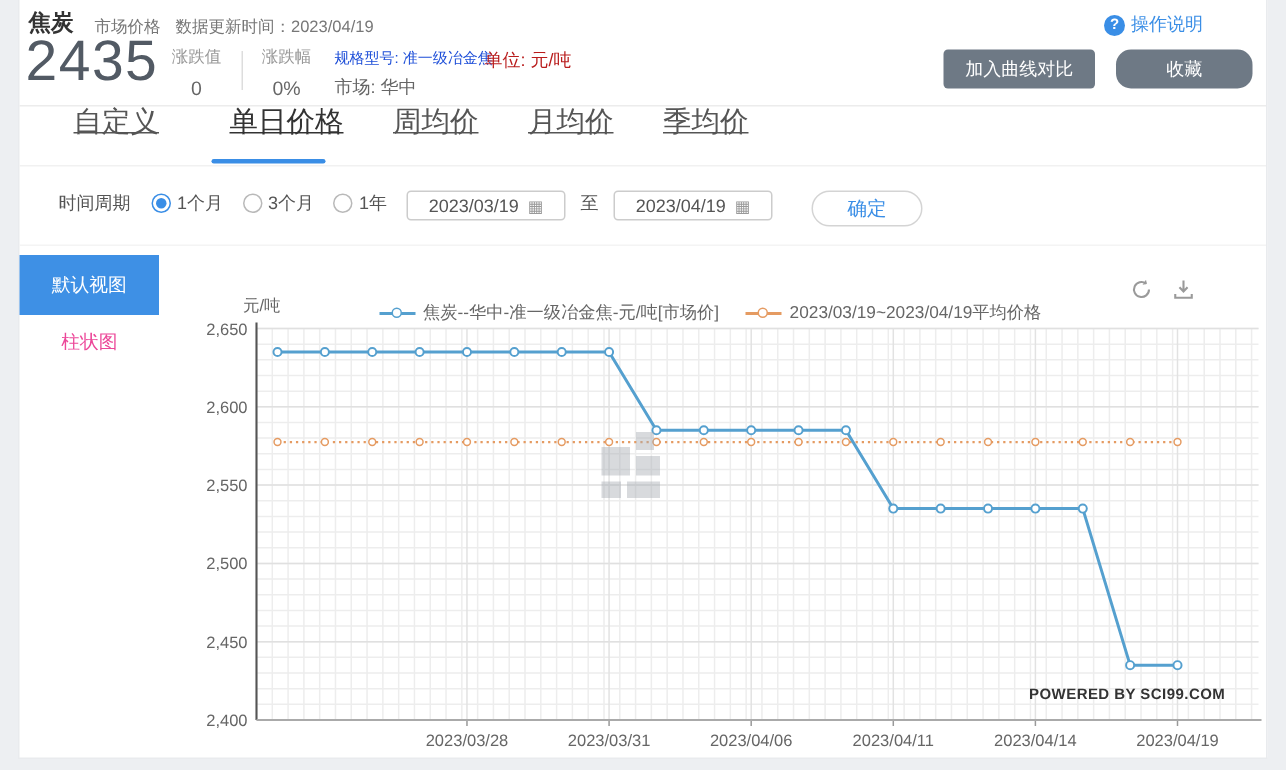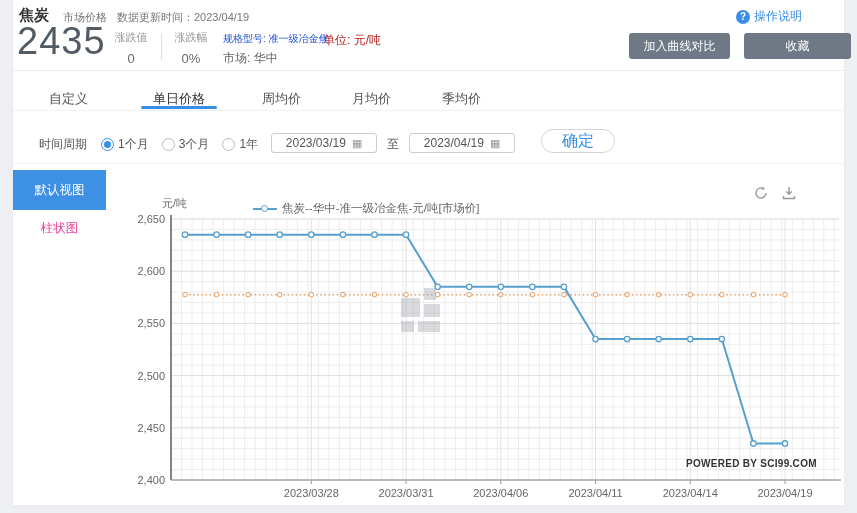--- a/index.html
+++ b/index.html
@@ -27,40 +27,40 @@
   .vdiv { position:absolute; left:148px; top:34px; width:1px; height:26px; background:#ddd; }
   .spec   { position:absolute; left:210px; top:32px; font-size:10px; color:#1d4ed8;text-align:right; }
   .market { position:absolute; left:210px; top:50px; font-size:12px; color:#666; }
   .unit   { position:absolute; left:310px; top:32px; font-size:12px; color:#b91c1c; }
   .help { position:absolute; right:42px; top:8px; font-size:12px; color:#3a8ee6; display:flex; align-items:center; gap:4px; cursor:pointer; }
   .qicon { display:inline-block; width:14px; height:14px; border-radius:50%; background:#3a8ee6; color:#fff;
            font-size:10px; font-weight:bold; text-align:center; line-height:14px; }
   .btn { position:absolute; top:33px; height:26px; background:#6e7985; color:#fff; font-size:12px;
          border:none; border-radius:3px; cursor:pointer; font-family:inherit; }
   .btn-compare { left:616px; width:101px; }
-  .btn-fav     { left:731px; width:107px;  }
+  .btn-fav     { left:731px; width:91px;border-radius:10px;  }
   .hdiv1 { position:absolute; left:0; top:70px; width:100%; height:1px; background:#ececec; }
   
-  .tab { position:absolute; top:90px; font-size:13px; color:#555; cursor:pointer; }
+  .tab { position:absolute; top:68px; font-size:19px; color:#555; cursor:pointer;text-decoration:underline; }
   .tab.active { color:#333; }
   .tab-underline { position:absolute; left:128px; top:106px; width:76px; height:3px; background:#3a8ee6; border-radius:2px; }
   .hdiv2 { position:absolute; left:0; top:110px; width:100%; height:1px; background:#f1f1f1; }
   
-  .filter { position:absolute; left:26px; top:127px; height:26px; display:flex; align-items:flex-end; font-size:12px; color:#555; }
+  .filter { position:absolute; left:26px; top:127px; height:26px; display:flex; align-items:flex-start; font-size:12px; color:#555; }
   .filter .flabel { margin-right:14px; }
   .radio-item { display:flex; align-items:center; margin-right:13px; cursor:pointer; }
   .radio { width:13px; height:13px; border-radius:50%; border:1px solid #b9b9b9; margin-right:4px; position:relative; background:#fff; }
   .radio.sel { border-color:#3a8ee6; }
   .radio.sel i { position:absolute; left:2px; top:2px; width:7px; height:7px; border-radius:50%; background:#3a8ee6; }
   .datebox { width:106px; height:20px; border:1px solid #ccc; border-radius:3px; display:flex; align-items:center;
              justify-content:center; gap:6px; color:#555; cursor:pointer; background:#fff; }
   .calicon { color:#999; font-size:11px; }
   .to-label { margin:0 10px; }
   .confirm { margin-left:26px; width:74px; height:24px; border:1px solid #d4d4d4; border-radius:12px;
-             background:#fff; color:#3a8ee6; font-size:16px; cursor:pointer; font-family:Liberation Mono, monospace; }
+             background:#fff; color:#3a8ee6; font-size:13px; cursor:pointer; font-family:Liberation Mono, monospace; }
   .hdiv3 { position:absolute; left:0; top:163px; width:100%; height:1px; background:#f4f4f4; }
   
   .side-item { position:absolute; left:0; width:93px; text-align:center; font-size:12.5px; cursor:pointer; }
   .side-active { top:170px; height:40px; line-height:40px; background:#3e90e5; color:#fff; }
   .side-plain  { top:220px; color:#ec4899; }
   
   .legend { position:absolute; left:240px; top:201px; display:flex; gap:18px; font-size:11.5px; color:#666; }
   .legend-item { display:flex; align-items:center; gap:5px; cursor:pointer; }
   .lmark { position:relative; width:24px; height:10px; }
   .lmark .ln { position:absolute; left:0; top:4px; width:24px; height:2px; }
@@ -144,20 +144,27 @@
   <div class="side-item side-active">默认视图</div>
   <div class="side-item side-plain">柱状图</div>
 
   <div class="legend">
     <span class="legend-item">
       <span class="lmark">
         <i class="ln" style="background:#55a0cf"></i>
           <i class="ci" style="border:1.5px solid #55a0cf"></i>
       </span>
       <span>焦炭--华中-准一级冶金焦-元/吨[市场价]</span>
+    </span>
+    <span class="legend-item">
+      <span class="lmark">
+        <i class="ln" style="background:#e59b62"></i>
+          <i class="ci" style="border:1.5px solid #e59b62"></i>
+      </span>
+      <span>2023/03/19~2023/04/19平均价格</span>
     </span>
   </div>
 
   <div class="chart-tools" style="left:740px">
     <svg width="16" height="16" viewBox="0 0 16 16">
       <path d="M13 8a5 5 0 1 1-2-4" fill="none" stroke="#9a9a9a" stroke-width="1.4"></path>
       <path d="M11 1.5 L11.6 4.4 L8.7 4.8 Z" fill="#9a9a9a"></path>
     </svg>
     <svg width="16" height="16" viewBox="0 0 16 16">
       <path d="M8 2 v7 M5.3 6.5 L8 9.3 L10.7 6.5" fill="none" stroke="#9a9a9a" stroke-width="1.4"></path>

